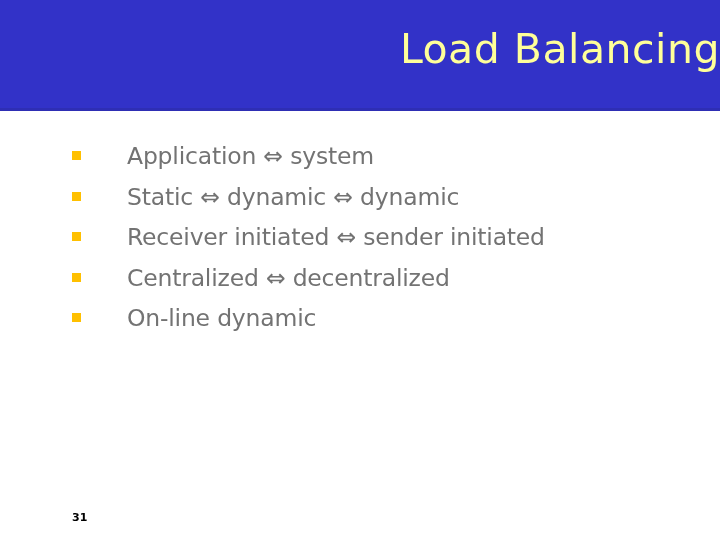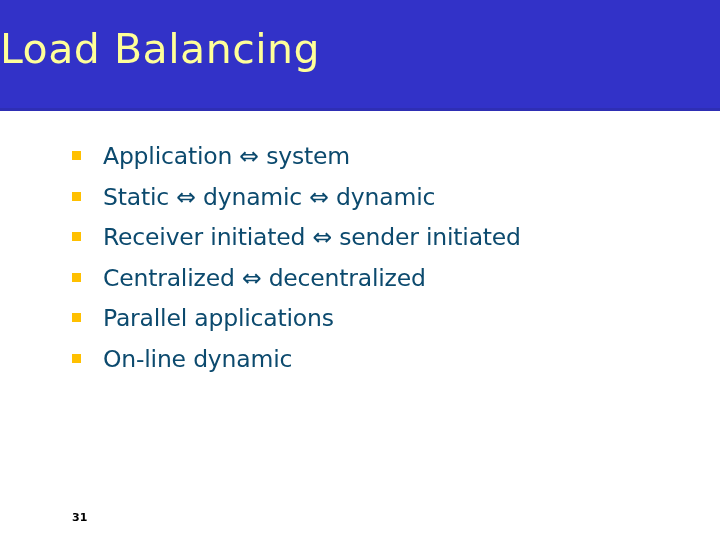--- a/index.html
+++ b/index.html
@@ -35,21 +35,21 @@
     top: 108px;
     width: 720px;
     height: 3px;
     background: #2e2eb4;
   }
   #slide-title {
     position: absolute;
     left: 0;
     top: 24px;
     width: 720px;
-    text-align: left;
+    text-align: right;
     color: #ffff99;
     font-family: "DejaVu Sans", sans-serif;
     font-size: 41px;
     font-weight: 400;
     letter-spacing: 0.5px;
     line-height: 50px;
     white-space: nowrap;
   }
   
   #bullet-list {
@@ -67,27 +67,28 @@
   .bullet-marker {
     position: absolute;
     left: 0;
     top: 15px;
     width: 9px;
     height: 9px;
     background: #ffc000;
   }
   .bullet-text {
     display: block;
-    color: #0c4a6e;
+    color: #737373;
     font-family: "DejaVu Sans", sans-serif;
     font-size: 23.5px;
     font-weight: 400;
     line-height: 40px;
     white-space: nowrap;
     letter-spacing: -0.2px;
+    margin-left: 24px;
   }
   
   #page-number {
     position: absolute;
     left: 72px;
     top: 510px;
     color: #000000;
     font-family: "DejaVu Sans", sans-serif;
     font-size: 11px;
     font-weight: 700;
@@ -119,24 +120,20 @@
     <div class="bullet-row">
       <span class="bullet-marker"></span>
       <span class="bullet-text">Receiver initiated ⇔ sender initiated</span>
     </div>
 
     <div class="bullet-row">
       <span class="bullet-marker"></span>
       <span class="bullet-text">Centralized ⇔ decentralized</span>
     </div>
 
-    <div class="bullet-row">
-      <span class="bullet-marker"></span>
-      <span class="bullet-text">Parallel applications</span>
-    </div>
 
     <div class="bullet-row">
       <span class="bullet-marker"></span>
       <span class="bullet-text">On-line dynamic</span>
     </div>
 
   </div>
 
   <div id="page-number">31</div>
 

